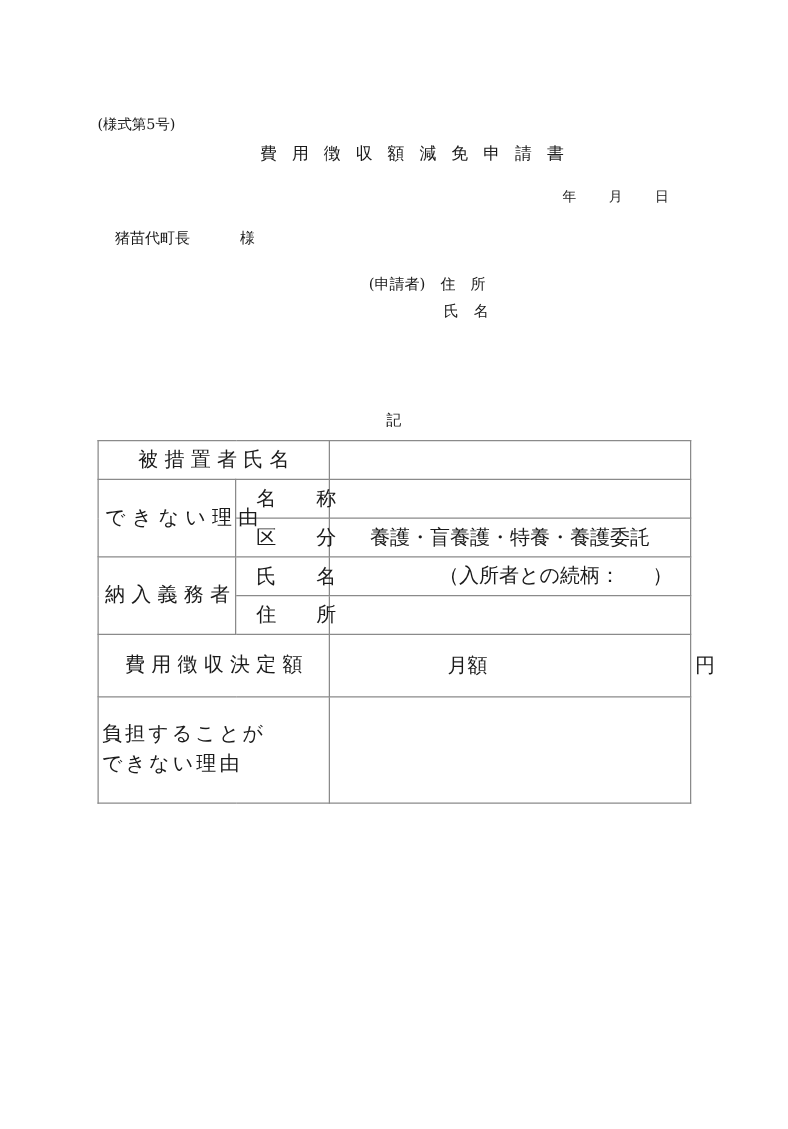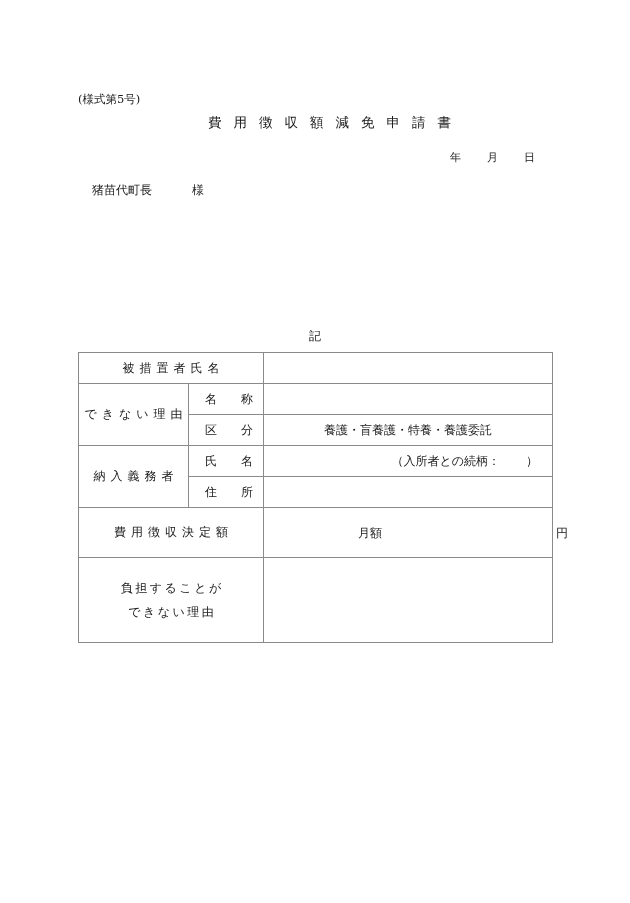--- a/index.html
+++ b/index.html
@@ -123,21 +123,22 @@
   }
 
   
   table.form-table {
     position: absolute;
     left: 78px;
     top: 337px;
     width: 474px;
     border-collapse: collapse;
     table-layout: fixed;
-    font-size: 12px;
+    font-size: 16px;
+    font-family: Liberation Mono, monospace;
   }
   table.form-table td {
     border: 1px solid #8a8a8a;
     padding: 0;
     vertical-align: middle;
   }
   .cell-label {
     text-align: center;
     letter-spacing: 5px;
     text-indent: 5px;
@@ -187,21 +188,21 @@
     margin-left: 46px;
   }
   .zokugara .gap {
     display: inline-block;
     width: 26px;
   }
   .rel-cell {
     position: relative;
   }
   .reason-label {
-    text-align: center;
+    text-align: left;
     line-height: 24px;
     white-space: nowrap;
   }
   .reason-label span {
     display: block;
     letter-spacing: 2.5px;
     text-indent: 2.5px;
   }
 
   
@@ -227,20 +228,28 @@
   <div class="doc-title">費用徴収額減免申請書</div>
 
   <div class="date-line">
     <span>年</span><span class="sp"></span><span>月</span><span class="sp"></span><span>日</span>
   </div>
 
   <div class="addressee">
     <span>猪苗代町長</span><span class="gap"></span><span>様</span>
   </div>
 
+  <div class="applicant">
+    <div class="row1">
+      <span>(申請者)</span><span class="lbl-gap"></span><span>住　所</span>
+    </div>
+    <div class="row2">
+      <span>氏　名</span>
+    </div>
+  </div>
 
 
   <div class="ki">記</div>
 
   <table class="form-table">
     <colgroup>
       <col style="width:110px">
       <col style="width:75px">
       <col style="width:289px">
     </colgroup>

